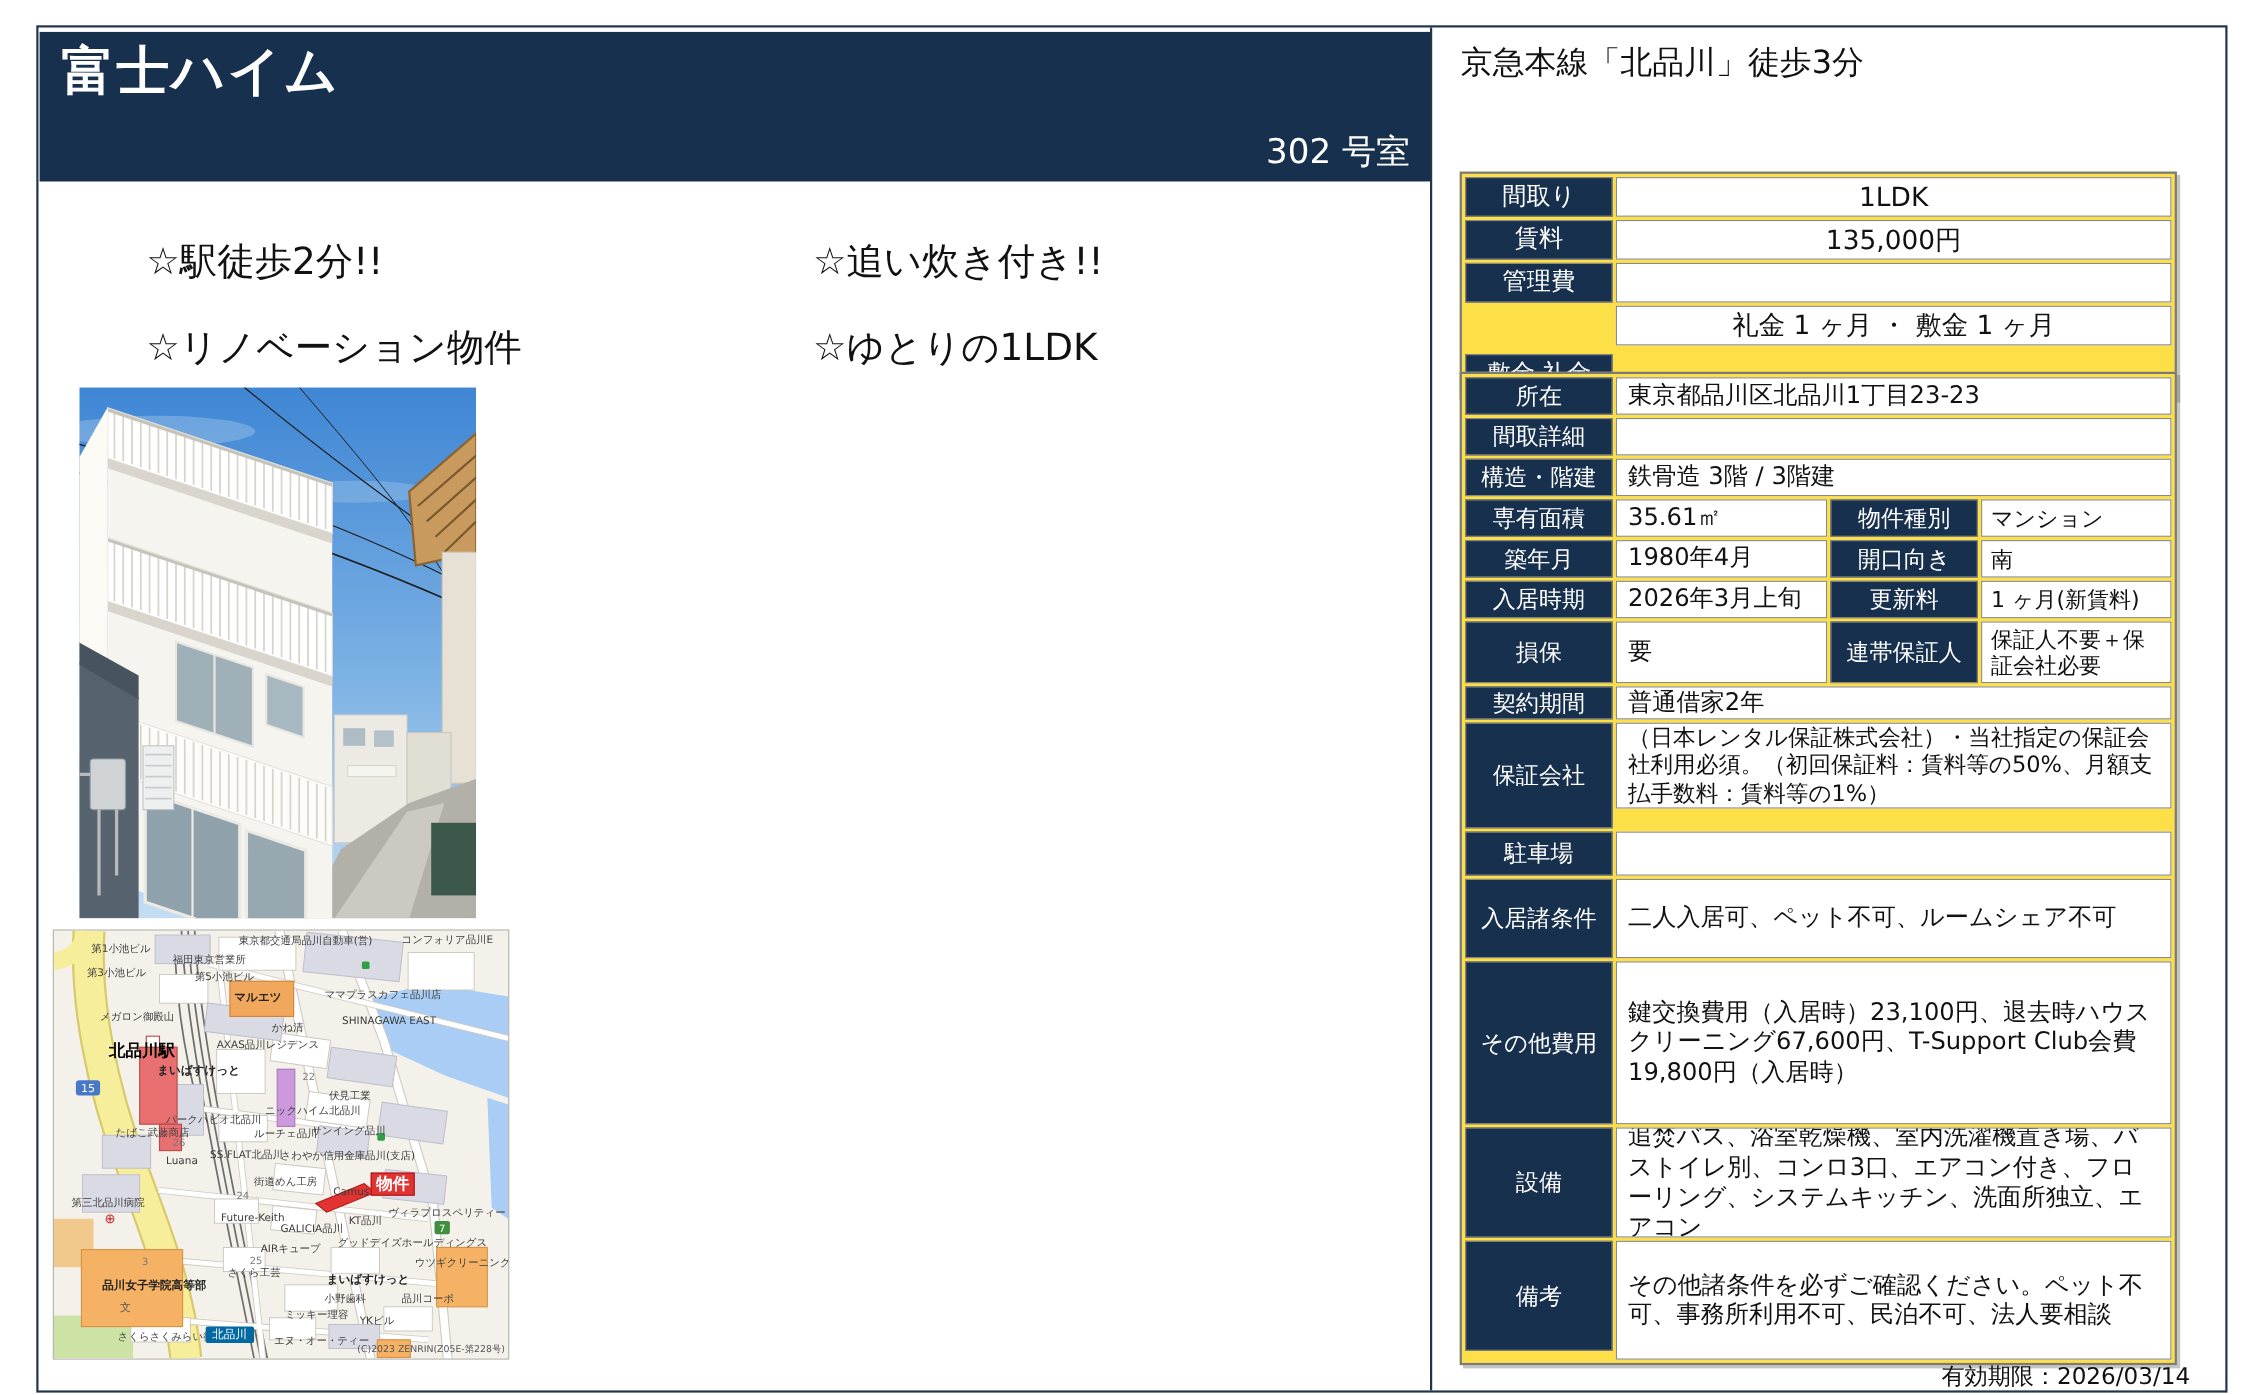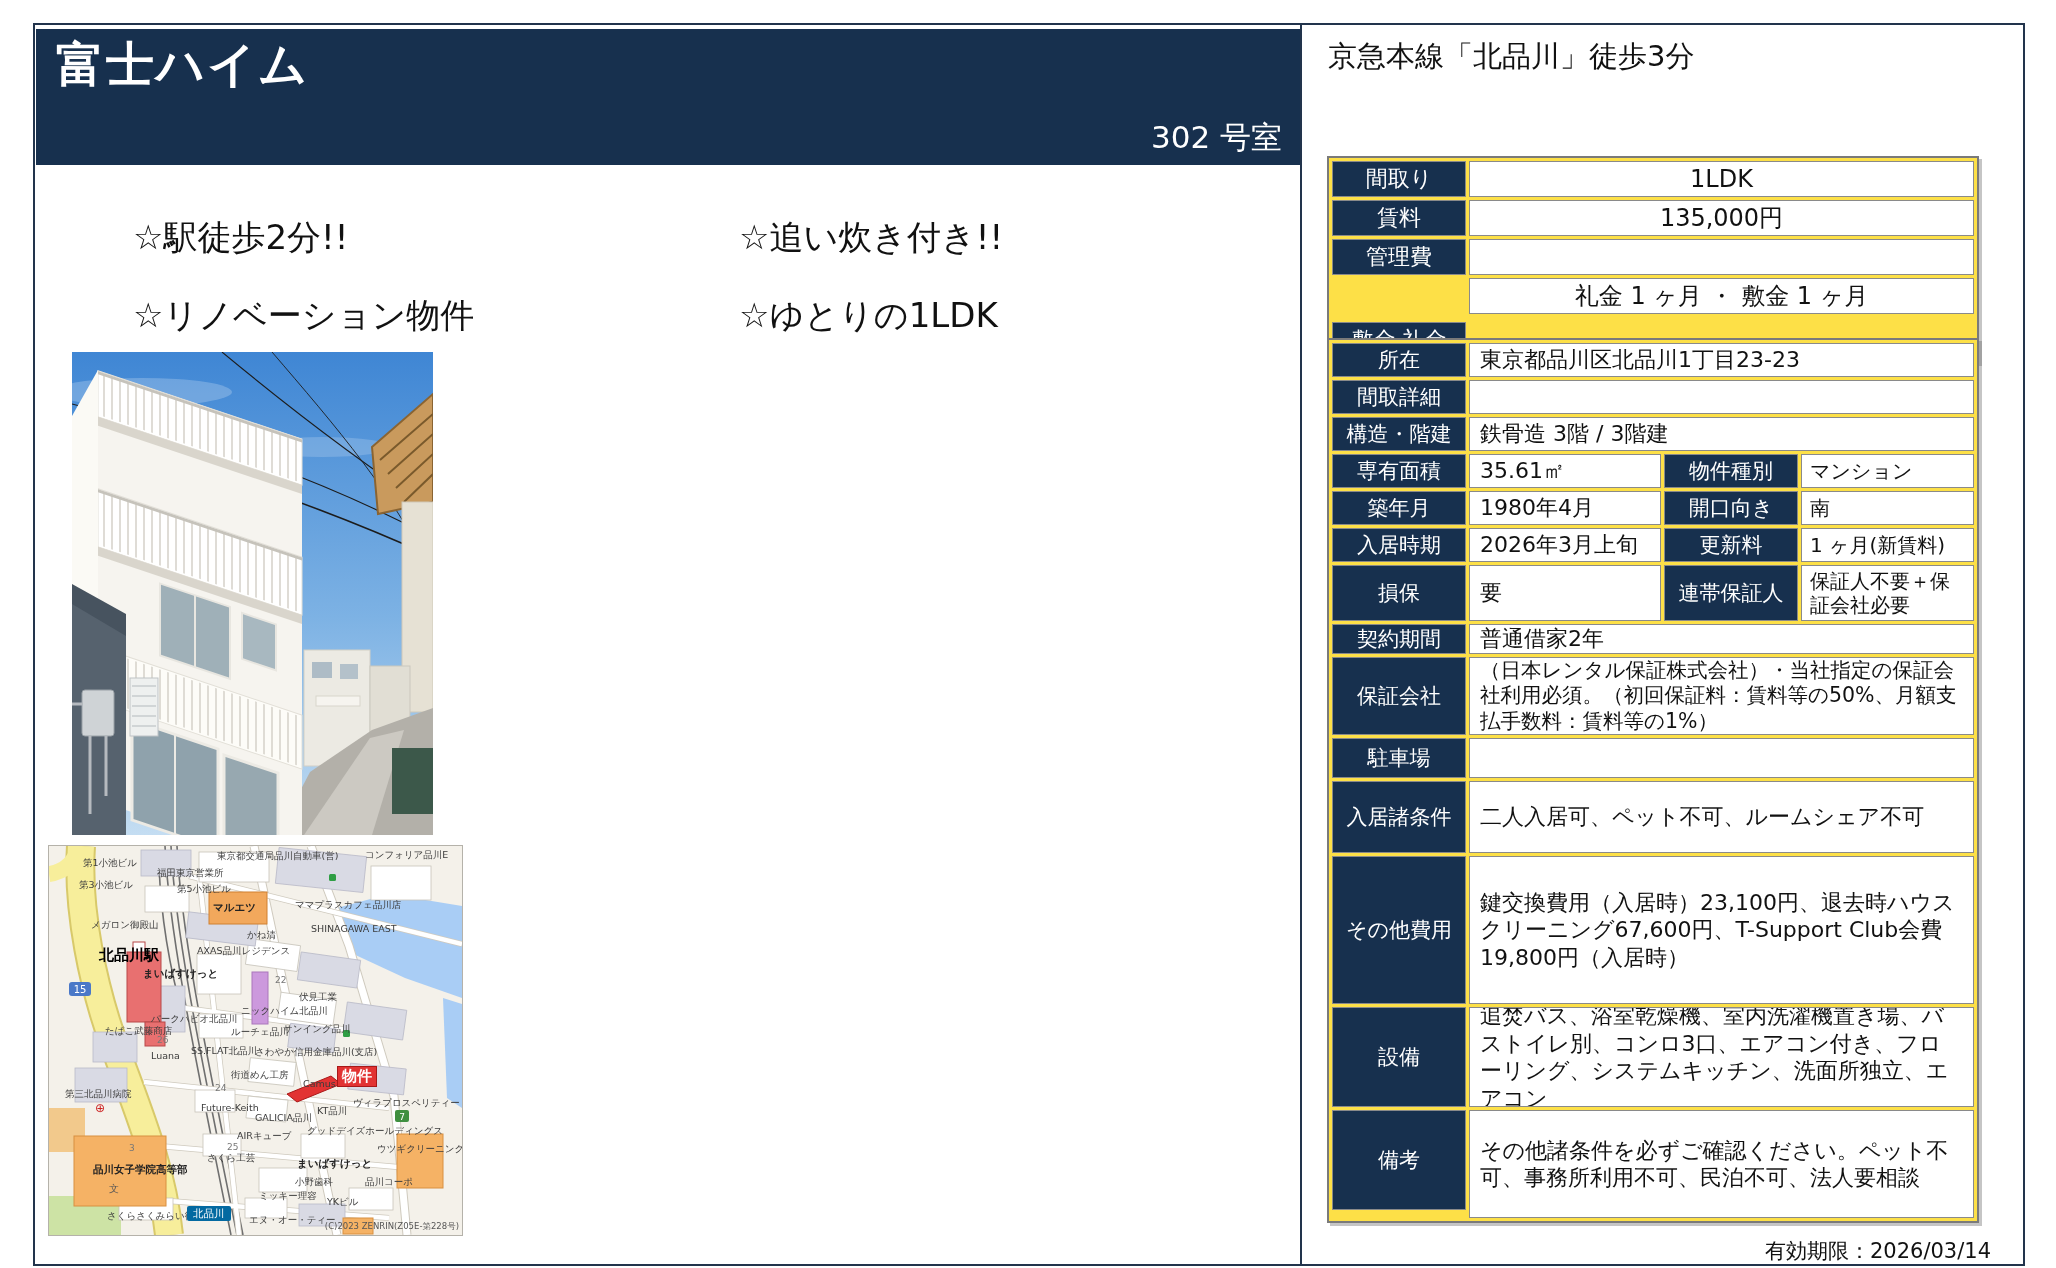--- a/index.html
+++ b/index.html
@@ -362,21 +362,21 @@
         <div class="cell lab" style="height: 56px;">損保</div>
         <div class="cell val v1" style="height: 56px;">要</div>
         <div class="cell lab lab2" style="height: 56px;">連帯保証人</div>
         <div class="cell val v2" style="height: 56px;">保証人不要＋保証会社必要</div>
       </div>
       <div class="trow">
         <div class="cell lab" style="height: 30px;">契約期間</div>
         <div class="cell val" style="height: 30px;">普通借家2年</div>
       </div>
       <div class="trow">
-        <div class="cell lab" style="height: 78px;">保証会社</div>
+        <div class="cell lab" style="height: 96px;">保証会社</div>
         <div class="cell val" style="height: 78px; font-size: 20.5px;">（日本レンタル保証株式会社）・当社指定の保証会社利用必須。（初回保証料：賃料等の50%、月額支払手数料：賃料等の1%）</div>
       </div>
       <div class="trow">
         <div class="cell lab" style="height: 40px;">駐車場</div>
         <div class="cell val" style="height: 40px;"></div>
       </div>
       <div class="trow">
         <div class="cell lab" style="height: 72px;">入居諸条件</div>
         <div class="cell val" style="height: 72px;">二人入居可、ペット不可、ルームシェア不可</div>
       </div>

